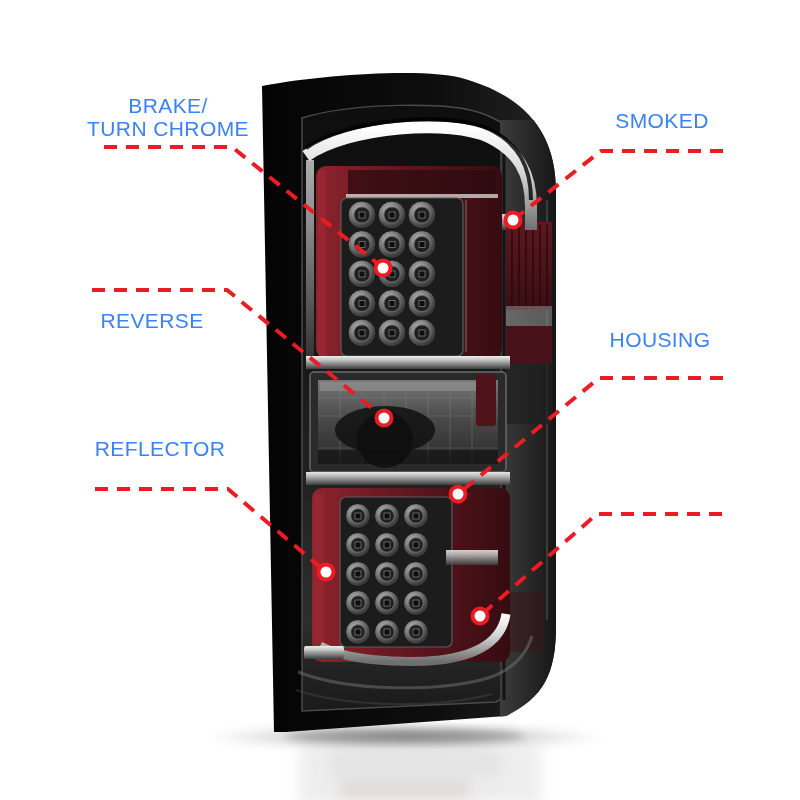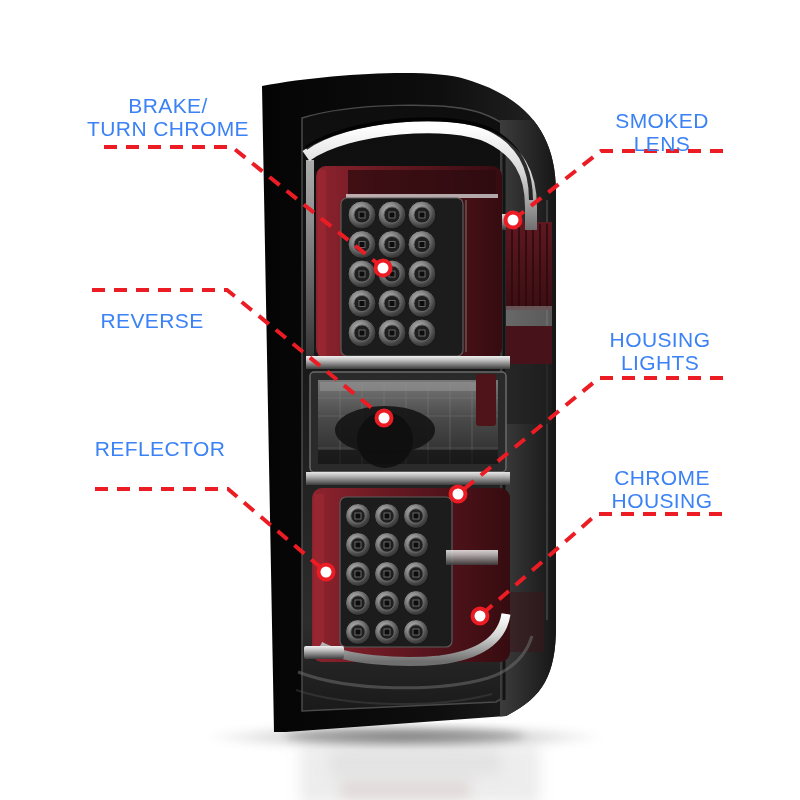--- a/index.html
+++ b/index.html
@@ -294,30 +294,24 @@
       <circle cx="480" cy="616" r="7.5"></circle>
     </g>
   </svg>
 
   <div class="callout" id="c-brake">
     <span>BRAKE/</span>
     <span>TURN CHROME</span>
   </div>
   <div class="callout" id="c-smoked">
     <span>SMOKED</span>
-    <span>LENS</span>
   </div>
   <div class="callout" id="c-reverse">
     <span>REVERSE</span>
     <span></span>
   </div>
   <div class="callout" id="c-running">
     <span>HOUSING</span>
-    <span>LIGHTS</span>
   </div>
   <div class="callout" id="c-redsafety">
     <span>REFLECTOR</span>
   </div>
-  <div class="callout" id="c-chrome">
-    <span>CHROME</span>
-    <span>HOUSING</span>
-  </div>
 </div>
 
 </body></html>

